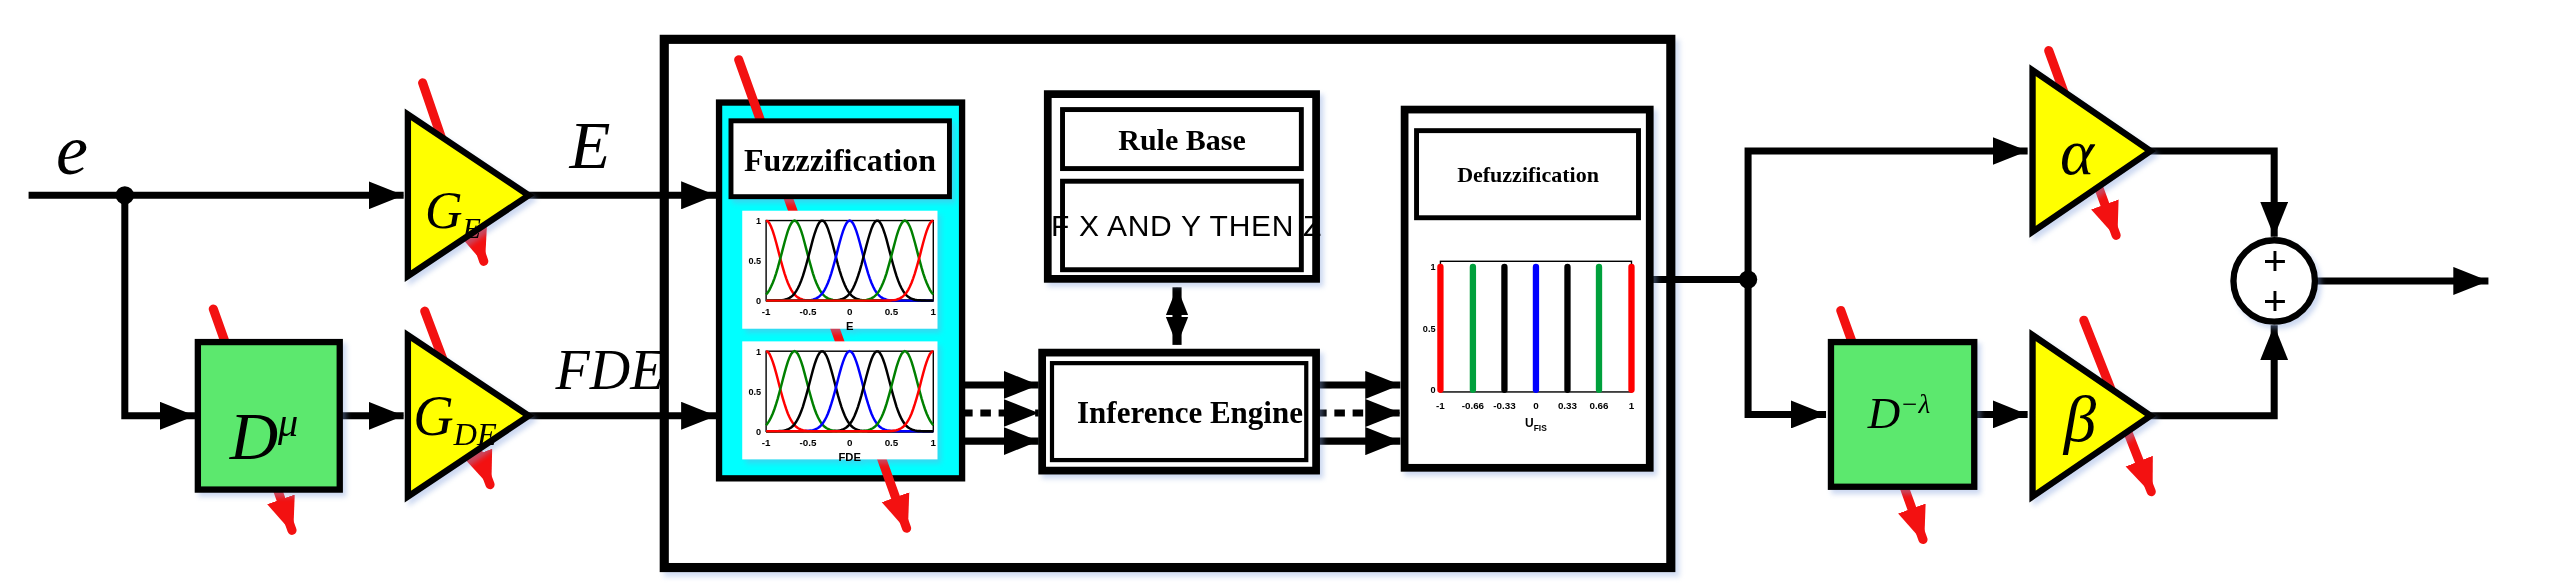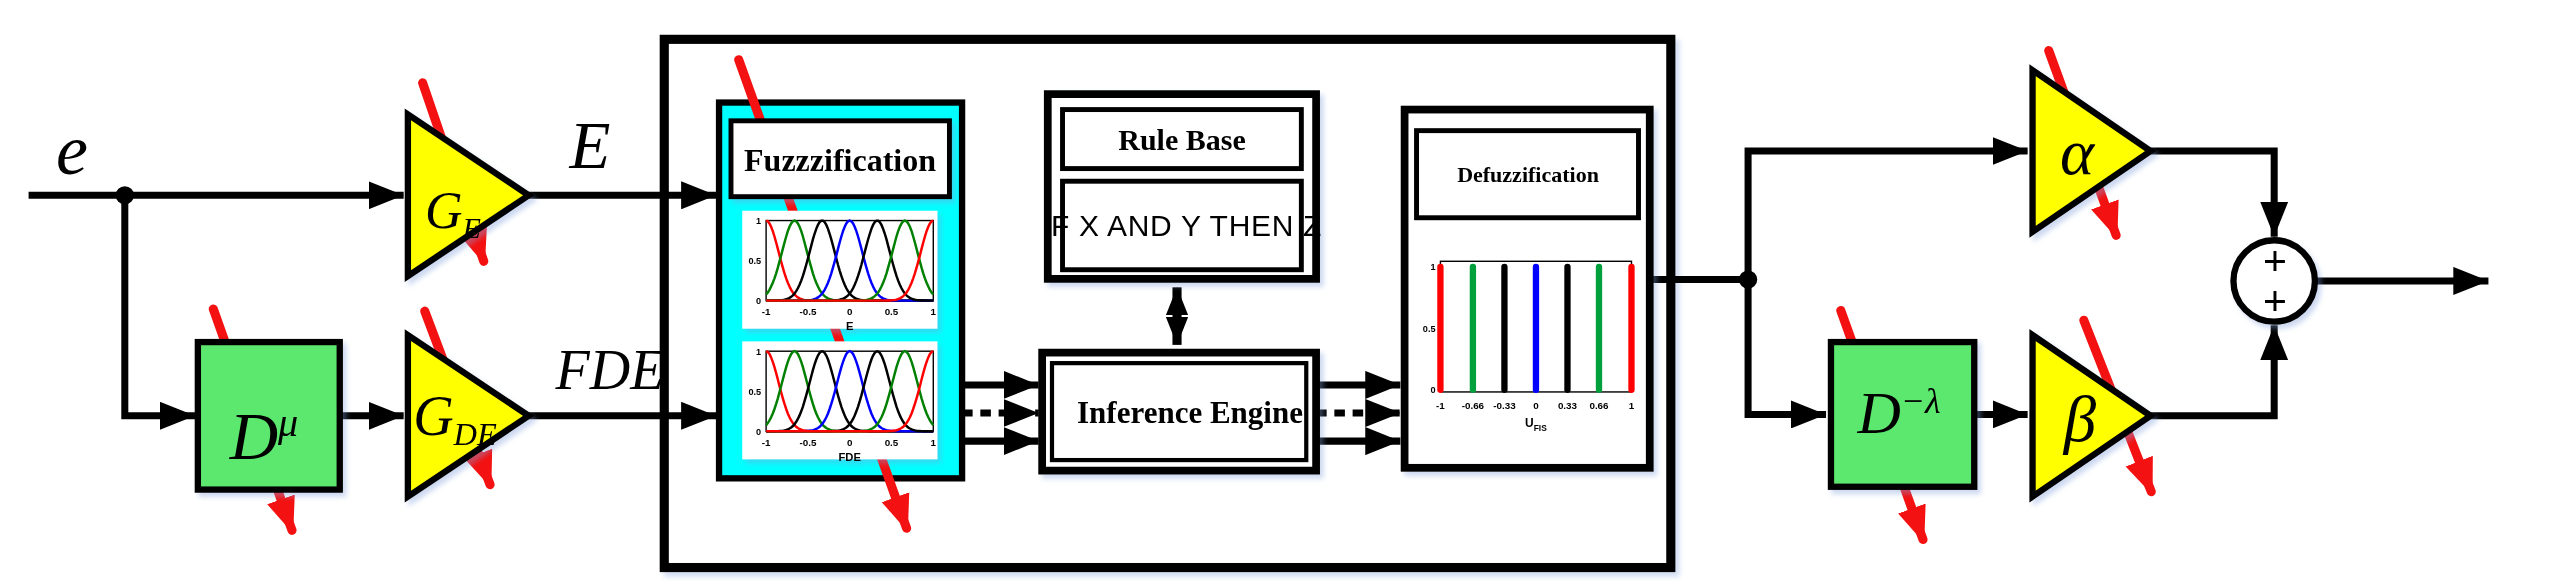--- a/index.html
+++ b/index.html
@@ -180,21 +180,21 @@
 <div class="lbl math" style="left:264px;top:416px;font-size:67px;margin-top:20px;"><span>D</span><sup>μ</sup></div>
 <div class="lbl math" style="left:590px;top:145px;font-size:67px;">E</div>
 <div class="lbl math" style="left:610px;top:370px;font-size:56px;">FDE</div>
 
 <div class="lbl blockname" style="left:840px;top:160px;font-size:32px;font-family:Liberation Serif, serif;">Fuzzzification</div>
 <div class="lbl blockname" style="left:1182px;top:140px;font-size:30px;">Rule Base</div>
 <div class="lbl ruletext" style="left:1182px;top:226px;">IF X AND Y THEN Z</div>
 <div class="lbl blockname" style="left:1190px;top:412px;font-size:31px;">Inference Engine</div>
 <div class="lbl blockname" style="left:1528px;top:175px;font-size:22px;">Defuzzification</div>
 
-<div class="lbl math" style="left:1899px;top:413px;font-size:60px;"><span>D</span><sup>−λ</sup></div>
+<div class="lbl math" style="left:1899px;top:413px;font-size:45px;"><span>D</span><sup>−λ</sup></div>
 <div class="lbl math" style="left:2077px;top:152px;font-size:65px;">α</div>
 <div class="lbl math" style="left:2080px;top:419px;font-size:65px;">β</div>
 
 <div class="lbl plus" style="left:2275px;top:261px;">+</div>
 <div class="lbl plus" style="left:2275px;top:301px;">+</div>
 
 </div>
 
 
 </body></html>

